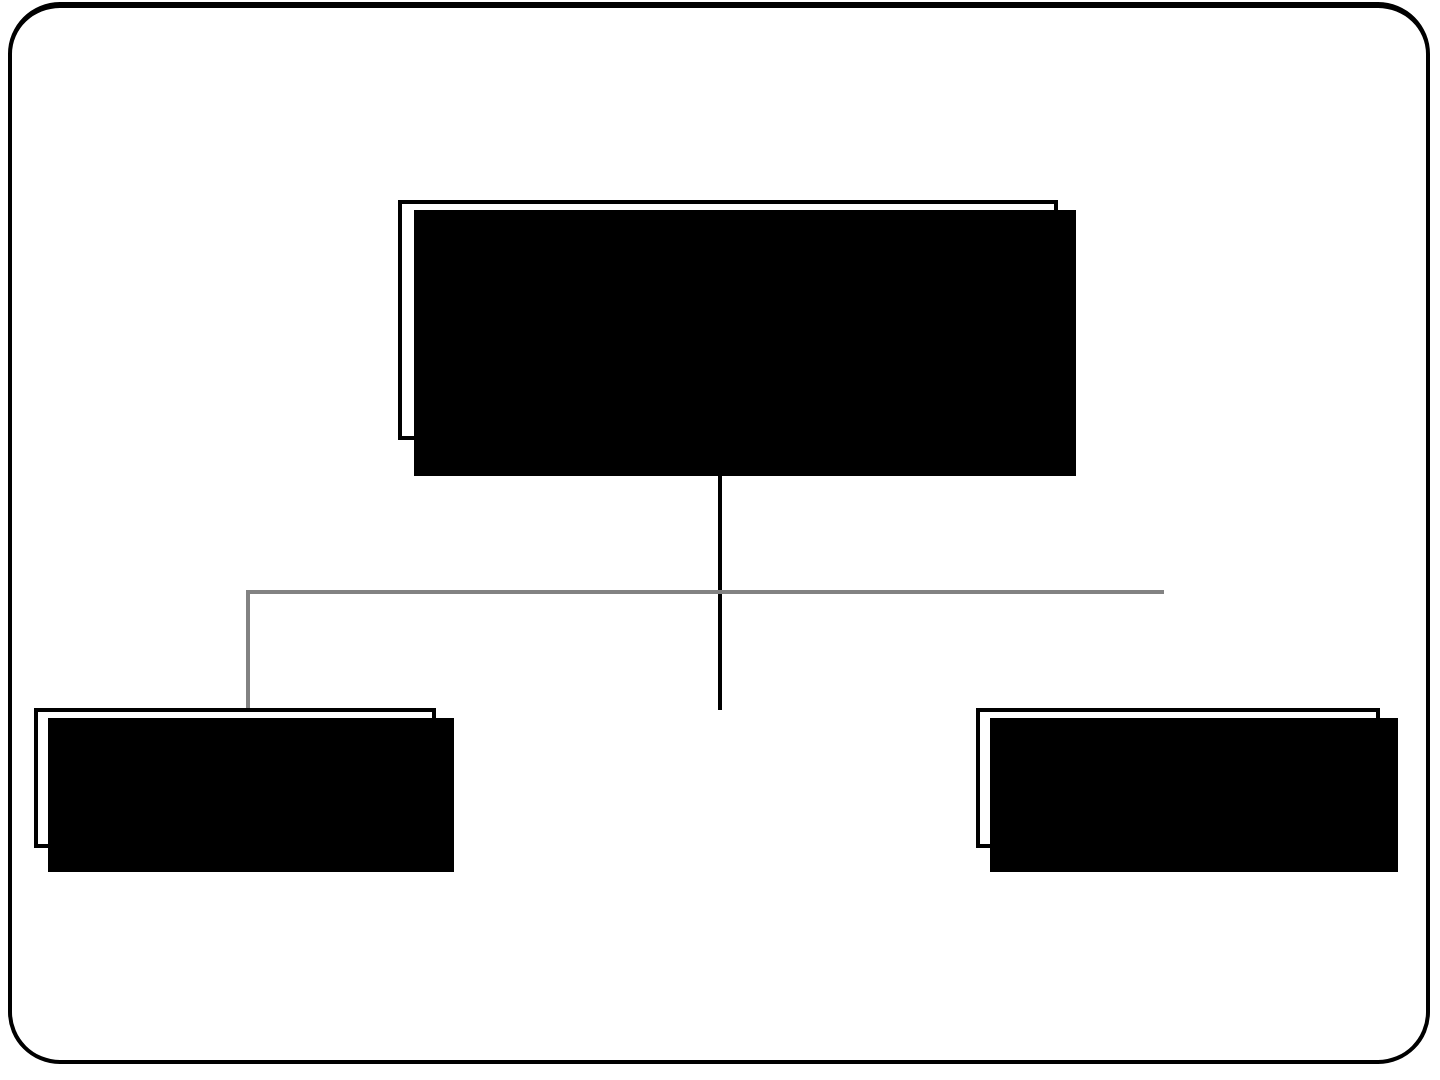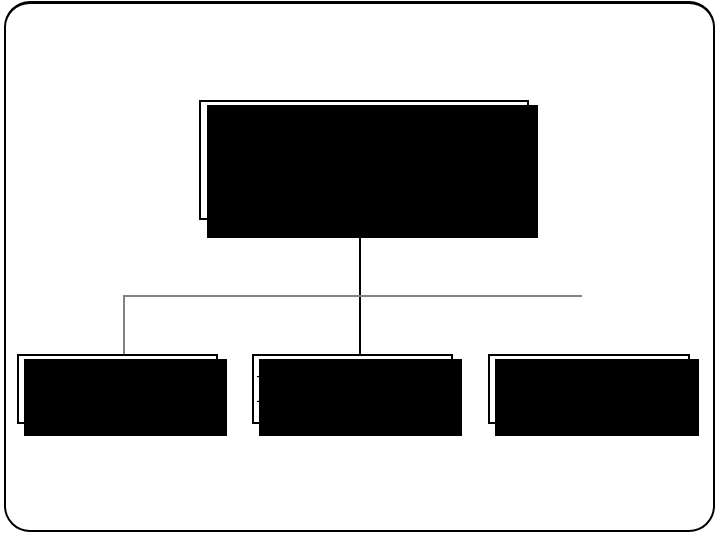--- a/index.html
+++ b/index.html
@@ -115,21 +115,18 @@
   <div class="connector branch-v-left"></div>
 
   <div class="node title-node">
     <span class="node-label">Transmission mode</span>
   </div>
 
   <div class="node child-node child-simplex">
     <span class="node-label">Simplex</span>
   </div>
 
-  <div class="node child-node child-half-duplex">
-    <span class="node-label">Half-duplex</span>
-  </div>
 
   <div class="node child-node child-full-duplex">
     <span class="node-label">Full-duplex</span>
   </div>
 
 </div>
 
 </body></html>

